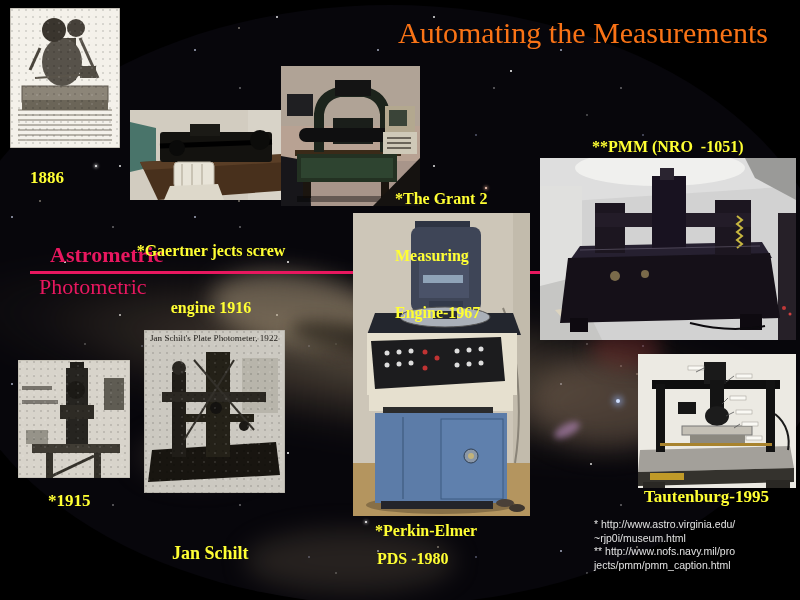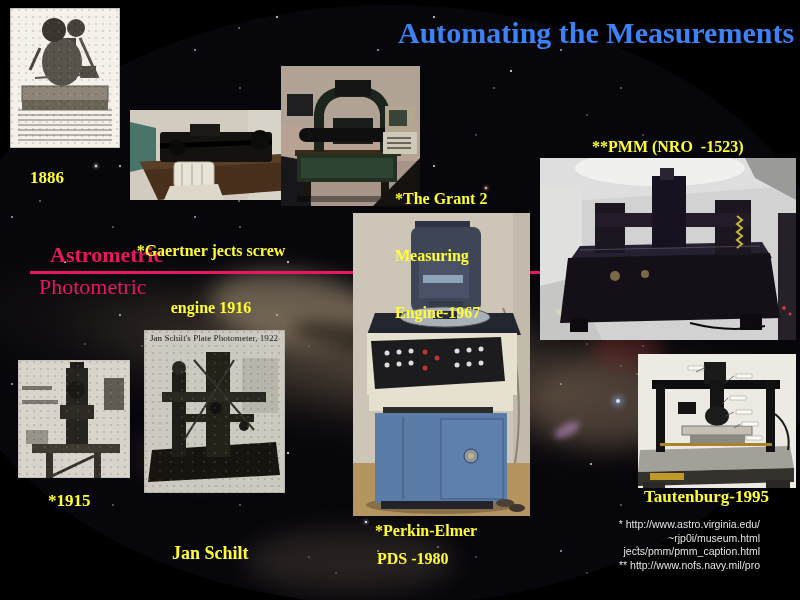--- a/index.html
+++ b/index.html
@@ -18,23 +18,23 @@
       radial-gradient(circle at 140px 110px, rgba(255,255,255,.4) .5px, transparent 1px);
     background-size:157px 149px,183px 167px,127px 139px,199px 173px,223px 191px,167px 211px,251px 229px;
     z-index:0;}
   .blob{position:absolute;border-radius:50%;pointer-events:none;}
   .star{position:absolute;width:2px;height:2px;border-radius:50%;background:#fff;}
   
   .cap{position:absolute;color:#FFFF33;font-weight:bold;font-size:16px;line-height:19px;
        white-space:pre;z-index:5;}
   .pink{position:absolute;color:#E8175F;font-size:22px;line-height:24px;z-index:2;white-space:pre;}
   .rule{position:absolute;left:30px;top:271px;width:516px;height:3px;background:#E8175F;z-index:1;}
-  .title{position:absolute;left:398px;top:16px;width:395px;color:#3b82f6;font-size:30px;
-         font-weight:bold;z-index:5;white-space:pre;}
-  .footer{position:absolute;left:594px;top:518px;width:166px;text-align:right;color:#E2E2E2;
+  .title{position:absolute;left:398px;top:16px;width:395px;color:#f97316;font-size:30px;
+         font-weight:normal;z-index:5;white-space:pre;}
+  .footer{position:absolute;left:594px;top:518px;width:166px;text-align:left;color:#E2E2E2;
           font-family:"Liberation Sans",sans-serif;font-size:10.5px;line-height:13.5px;z-index:5;}
   
   .photo{position:absolute;z-index:3;}
   .photo svg{display:block;}
   .grain::after{content:"";position:absolute;inset:0;
     background-image:radial-gradient(circle at 2px 2px, rgba(0,0,0,.20) .5px, transparent 1px),
                      radial-gradient(circle at 5px 6px, rgba(255,255,255,.16) .5px, transparent 1px);
     background-size:7px 7px,11px 9px;pointer-events:none;}
 </style>
 </head>
@@ -131,21 +131,21 @@
       <rect x="16" y="130" width="100" height="6" fill="rgba(0,0,0,.4)"></rect>
       <polygon points="92,140 139,92 139,140" fill="#151210"></polygon>
     </svg>
   </div>
   <div class="cap" style="left:395px;top:151px;">
     <div>*The Grant 2</div>
     <div>Measuring</div>
     <div>Engine-1967</div>
   </div>
 
-  <div class="cap" style="left:592px;top:137px;">**PMM (NRO  -1523)</div>
+  <div class="cap" style="left:592px;top:137px;">**PMM (NRO  -1051)</div>
   <div class="photo" style="left:540px;top:158px;width:256px;height:182px;">
     <svg width="256" height="182" viewBox="0 0 256 182">
       <rect width="256" height="182" fill="#d2d2d2"></rect>
       <polygon points="0,0 256,0 256,28 0,45" fill="#dedede"></polygon>
       <ellipse cx="120" cy="10" rx="85" ry="18" fill="#f0f0ee"></ellipse>
       <polygon points="205,0 256,0 256,42 215,20" fill="#9a9a98"></polygon>
       <rect x="0" y="28" width="42" height="105" fill="#e0e0de"></rect>
       <polygon points="0,128 32,120 62,182 0,182" fill="#c6c6c4"></polygon>
       <polygon points="15,152 72,143 78,150 22,160" fill="#dcd4c0"></polygon>
       <rect x="238" y="55" width="18" height="127" fill="#262028"></rect>
@@ -291,17 +291,17 @@
           <rect x="108" y="82" width="16" height="4"></rect>
       </g>
       <path d="M66 14 L58 18 M96 22 L88 28 M90 44 L84 50 M96 58 L88 62 M102 70 L96 74" stroke="#555" stroke-width=".8"></path>
     </svg>
   </div>
   <div class="cap" style="left:644px;top:487px;font-size:17px;">Tautenburg-1995</div>
 
   <div class="footer">
     <div>* http://www.astro.virginia.edu/</div>
     <div>~rjp0i/museum.html</div>
+    <div>** http://www.nofs.navy.mil/pro</div>
     <div>jects/pmm/pmm_caption.html</div>
-    <div>** http://www.nofs.navy.mil/pro</div>
   </div>
 
 </div>
 
 </body></html>

